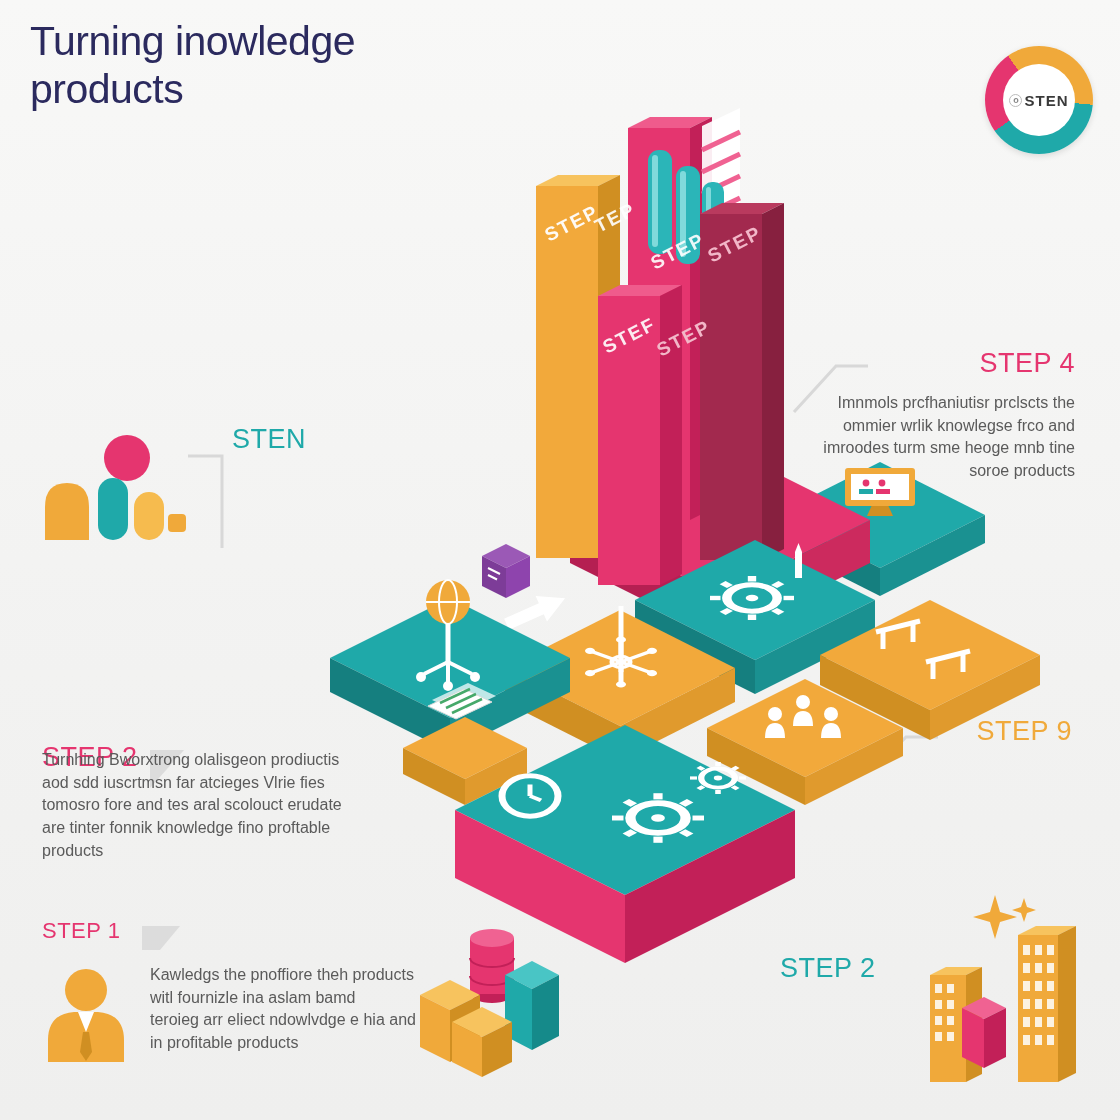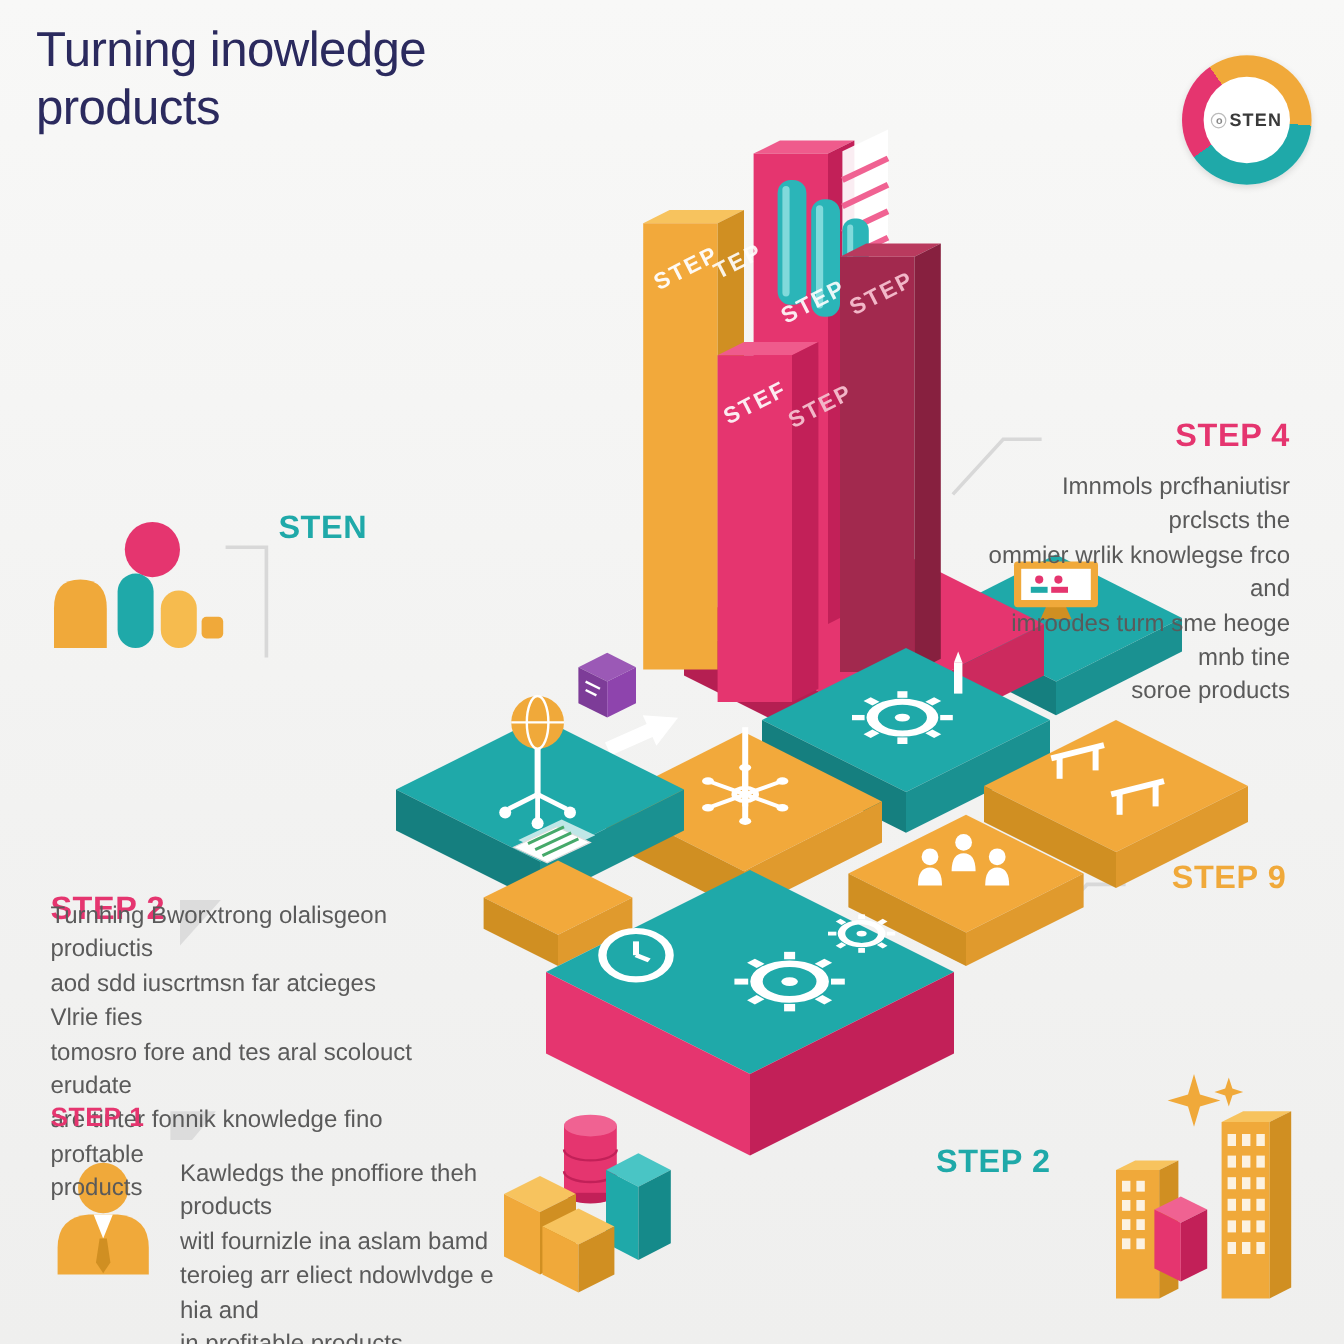--- a/index.html
+++ b/index.html
@@ -4,23 +4,23 @@
 <style>
   html,body{margin:0;padding:0}
   body{background:#e8e8e8;font-family:"Liberation Sans",sans-serif}
   .canvas{position:relative;width:1120px;height:1120px;overflow:hidden;
           background:linear-gradient(180deg,#f8f8f7 0%,#f2f2f1 60%,#efefee 100%)}
   .abs{position:absolute}
   .scene{position:absolute;left:0;top:0;width:1120px;height:1120px}
   .title{left:30px;top:18px;width:700px;font-size:41px;line-height:1.17;font-weight:400;
          color:#2b2a5e;letter-spacing:-0.5px}
   .title div{white-space:nowrap}
-  .heading{font-weight:700;letter-spacing:.5px;font-size:27px;white-space:nowrap}
+  .heading{font-weight:400;letter-spacing:.5px;font-size:27px;white-space:nowrap}
   .heading.big{font-size:22px}
-  .body-text{font-size:20px;color:#5a5a5a;line-height:1.42;white-space:pre-line}
+  .body-text{font-size:16px;color:#5a5a5a;line-height:1.42;white-space:pre-line}
   .teal{color:#1fa9a9}.pink{color:#e5356f}.orange{color:#f0a93a}
   .right{text-align:right}
   
   .logo{left:985px;top:46px;width:108px;height:108px;border-radius:50%;
         background:conic-gradient(from 0deg,#f0a93a 0 95deg,#1fa9a9 95deg 235deg,#e5356f 235deg 325deg,#f0a93a 325deg 360deg);
         display:flex;align-items:center;justify-content:center;box-shadow:0 2px 6px rgba(0,0,0,.12)}
   .logo-center{width:72px;height:72px;border-radius:50%;background:#fff;display:flex;
                align-items:center;justify-content:center;gap:2px}
   .logo-small{font-size:9px;color:#888;font-weight:700;border:1px solid #bbb;border-radius:50%;
               width:11px;height:11px;display:inline-flex;align-items:center;justify-content:center}

